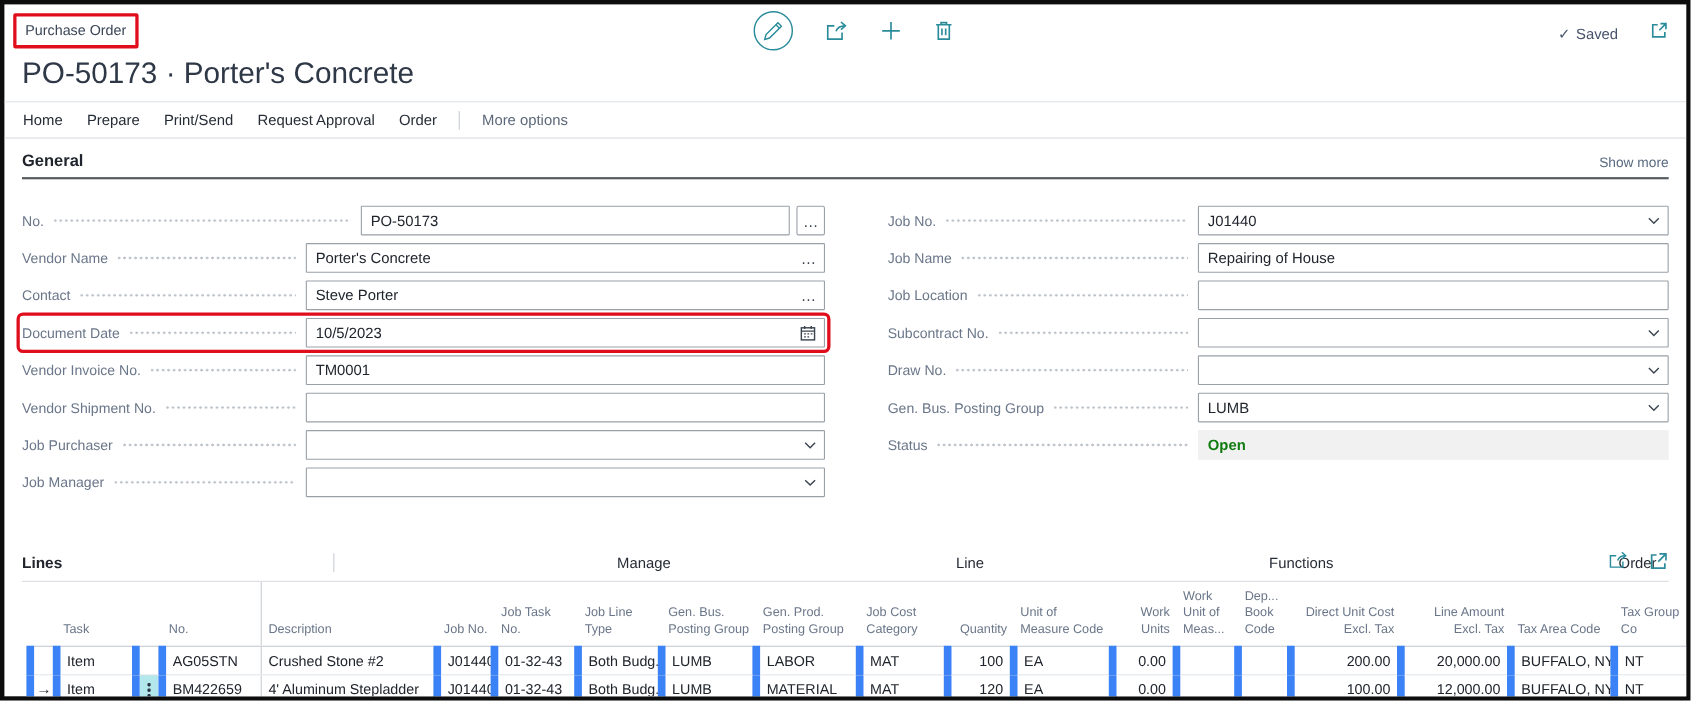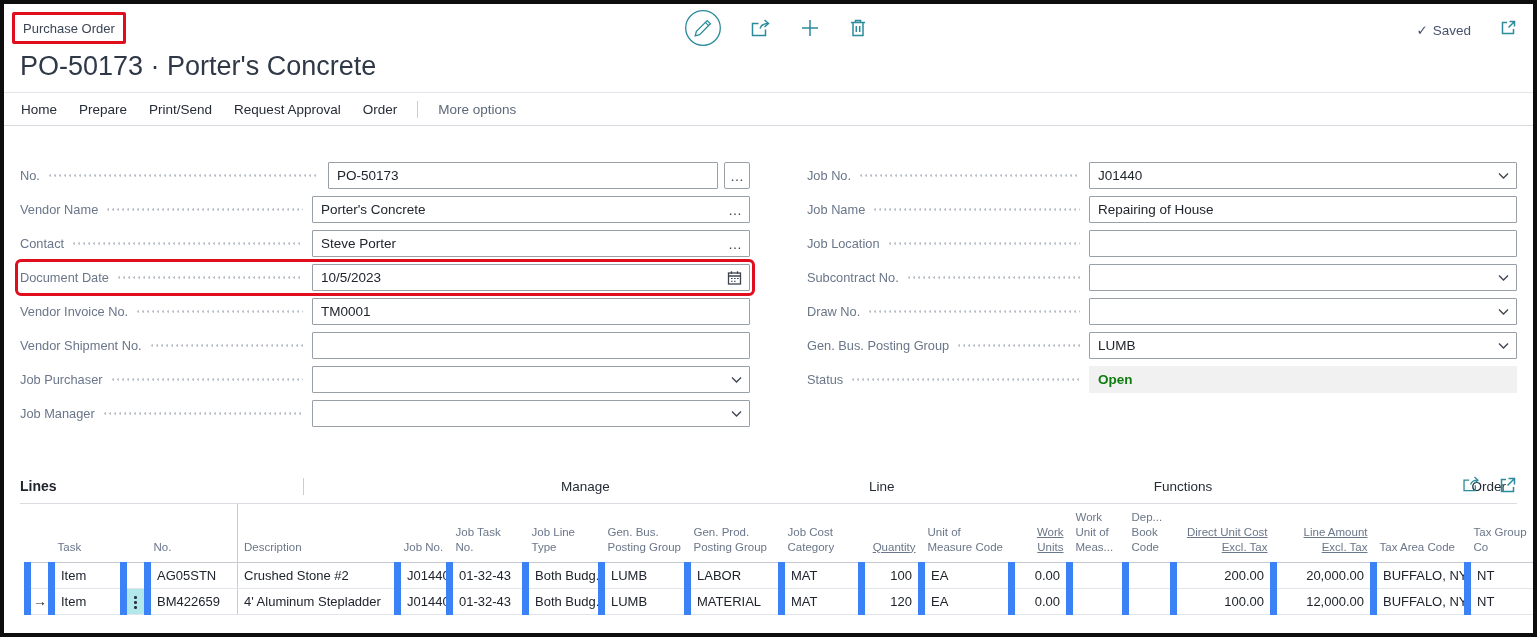--- a/index.html
+++ b/index.html
@@ -32,21 +32,21 @@
   .show-more { font-size:12.5px; color:#5a6b80; cursor:pointer; }
   .fields { display:flex; margin-top:24px; }
   .col-left { width:734px; }
   .col-right { width:714px; margin-left:57px; }
   .frow { display:flex; align-items:center; height:27px; margin-bottom:7px; }
   .frow.hl-red { outline:3px solid #e00d1d; outline-offset:2px; border-radius:1px; }
   .flabel { font-size:12.8px; color:#6a7689; white-space:nowrap; }
   .leader { flex:1; height:3px; margin:0 9px;
             background-image:radial-gradient(circle at 1.2px 1.5px,#bcc2ca 1px,transparent 1.3px);
             background-size:5px 3px; background-repeat:repeat-x; }
-  .ctrl { position:relative; width:438px; flex:0 0 auto; }
+  .ctrl { position:relative; width:472px; flex:0 0 auto; }
   .col-right .ctrl { width:428px; }
   .ctrl.narrow { width:390px; }
   .finput { width:100%; height:27px; border:1px solid #99a0a8; padding:0 8px; font-size:13.5px;
             color:#20252d; font-family:inherit; background:#fff; border-radius:1px; }
   .finput.pad-r { padding-right:28px; }
   .adorn { position:absolute; right:8px; top:50%; transform:translateY(-50%);
            color:#3c4450; font-size:14px; line-height:1; display:flex; align-items:center; }
   .outside-btn { width:26px; height:27px; margin-left:6px; border:1px solid #99a0a8; background:#fff;
                  border-radius:2px; font-size:14px; color:#3c4450; line-height:1; cursor:pointer; }
   .status-box { width:428px; height:27px; background:#f1f1f1; display:flex; align-items:center; padding:0 9px; }
@@ -55,21 +55,21 @@
   
   .lines-sec { margin-top:38px; }
   .lines-bar { display:flex; align-items:center; height:28px; padding:0 16px; position:relative;justify-content:space-between; }
   .lines-title { font-size:14px; font-weight:bold; color:#20252d; }
   .lines-icons { position:absolute; right:16px; top:3px; display:flex; gap:18px; }
   .lines-rule { border-bottom:1px solid #d9dce0; margin:3px 16px 0; }
   .grid-clip { padding-left:20px; overflow:hidden; }
   table.grid { border-collapse:collapse; table-layout:fixed; width:1520px; }
   .grid th { vertical-align:bottom; font-weight:normal; font-size:11.5px; color:#6a7689;
              padding:6px 6px 7px; text-align:left; border-bottom:1px solid #c6cad0; line-height:1.3; }
-  .grid th.num { text-align:right;text-decoration:underline; }
+  .grid th.num { text-align:right; }
   .grid td { height:26px; font-size:13px; color:#20252d; padding:0 6px;
              border-bottom:1px solid #e2e5e9; border-left:7px solid #3b82f6;
              white-space:nowrap; overflow:hidden; background:#fff; }
   .grid td:last-child { border-right:1px solid #dfe3e8; }
   .grid td.num { text-align:right; }
   .grid td.freeze, .grid th.freeze { border-left:1px solid #c9cdd3; }
   .grid td.arrow-td { text-align:center; padding:0 2px; font-size:14px; color:#20252d; }
   .grid td.dots-td { text-align:center; padding:0; }
   .grid td.dots-sel { background:#b2e7eb; }
   .vdots { display:inline-flex; flex-direction:column; gap:2.5px; vertical-align:middle; }
@@ -144,20 +144,24 @@
     <span class="menu-item">Home</span>
     <span class="menu-item">Prepare</span>
     <span class="menu-item">Print/Send</span>
     <span class="menu-item">Request Approval</span>
     <span class="menu-item">Order</span>
     <span class="menu-div"></span>
     <span class="menu-more">More options</span>
   </div>
 
   <div class="general">
+    <div class="sec-head">
+      <span class="sec-title">General</span>
+      <span class="show-more">Show more</span>
+    </div>
 
     <div class="fields">
 
       <div class="col-left">
 
         <div class="frow">
           <span class="flabel">No.</span>
           <span class="leader"></span>
           <span class="ctrl narrow">
             <input class="finput" value="PO-50173" style="">

